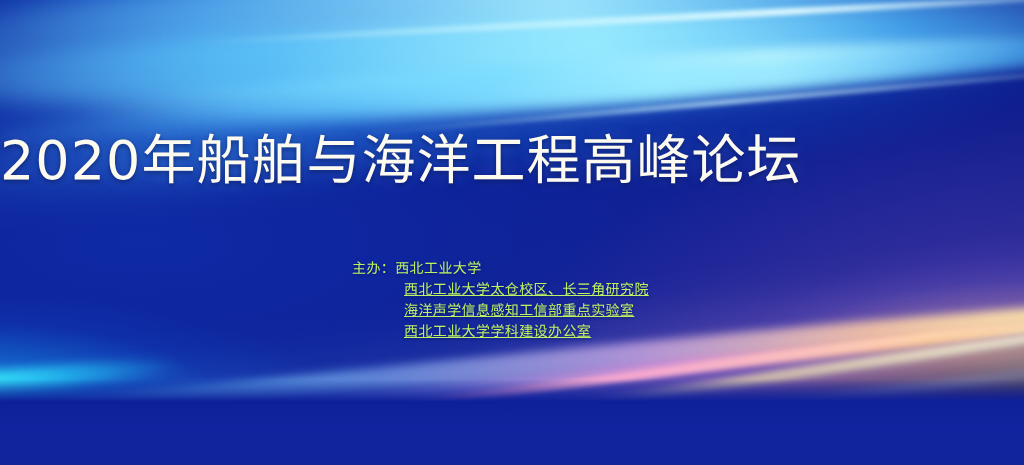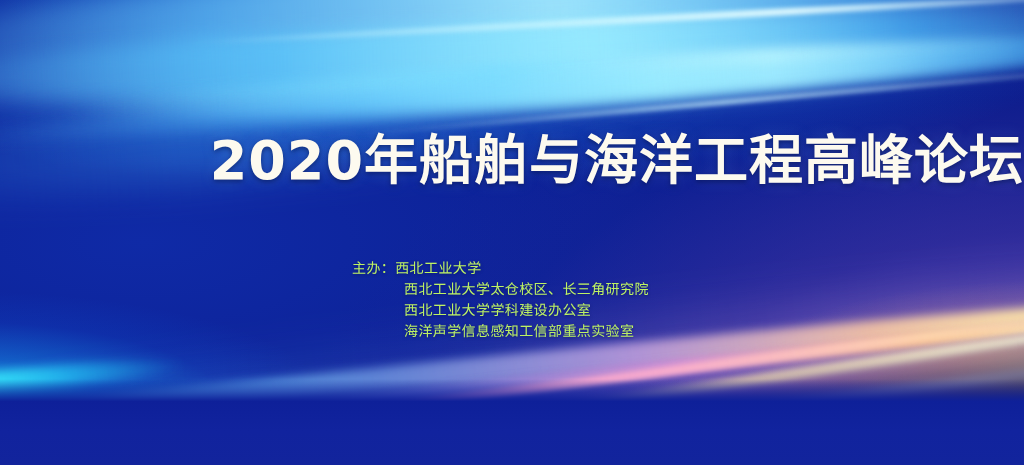--- a/index.html
+++ b/index.html
@@ -210,23 +210,23 @@
   .content {
     position: absolute;
     inset: 0;
   }
 
   .title {
     position: absolute;
     top: 116px;
     left: 0;
     width: 100%;
-    text-align: right;
+    text-align: left;
     font-size: 54px;
-    font-weight: 700;
+    font-weight: 400;
     letter-spacing: 1px;
     color: #fdfaef;
     white-space: nowrap;
     text-shadow:
       0 2px 5px rgba(4,14,70,0.55),
       0 0 16px rgba(120,195,255,0.20);
   }
 
   .credits {
     position: absolute;
@@ -236,20 +236,21 @@
     line-height: 21px;
     color: #bef264;
     letter-spacing: 0.4px;
     text-shadow: 0 1px 3px rgba(4,14,70,0.50);
   }
   .credit-line {
     white-space: nowrap;
   }
   .credit-line.indented {
     padding-left: 52px;
+    text-decoration: underline;
   }
 </style>
 </head>
 <body>
 
 <div class="poster">
 
   <div class="bg-layer bg-base"></div>
   <div class="bg-layer bg-violet"></div>
   <div class="bg-layer bg-topglow"></div>
@@ -277,18 +278,18 @@
   <div class="bg-layer bg-trough"></div>
   <div class="bg-layer bg-floor"></div>
 
   <div class="content">
 
     <div class="title">2020年船舶与海洋工程高峰论坛</div>
 
     <div class="credits">
       <div class="credit-line">主办：西北工业大学</div>
       <div class="credit-line indented">西北工业大学太仓校区、长三角研究院</div>
+      <div class="credit-line indented">海洋声学信息感知工信部重点实验室</div>
       <div class="credit-line indented">西北工业大学学科建设办公室</div>
-      <div class="credit-line indented">海洋声学信息感知工信部重点实验室</div>
     </div>
 
   </div>
 </div>
 
 </body></html>

